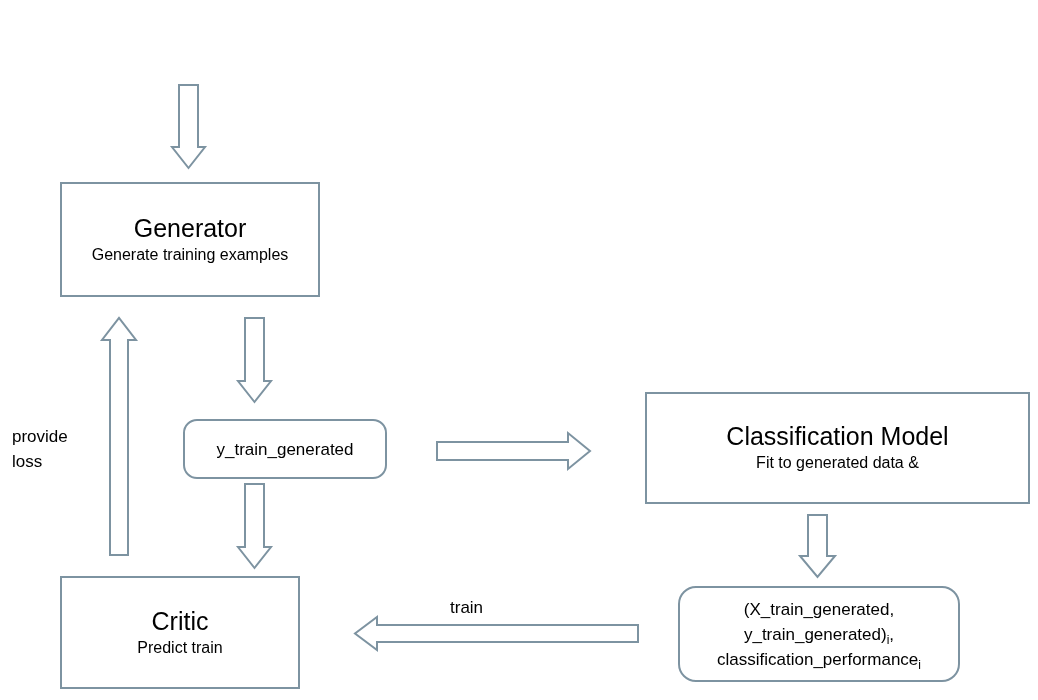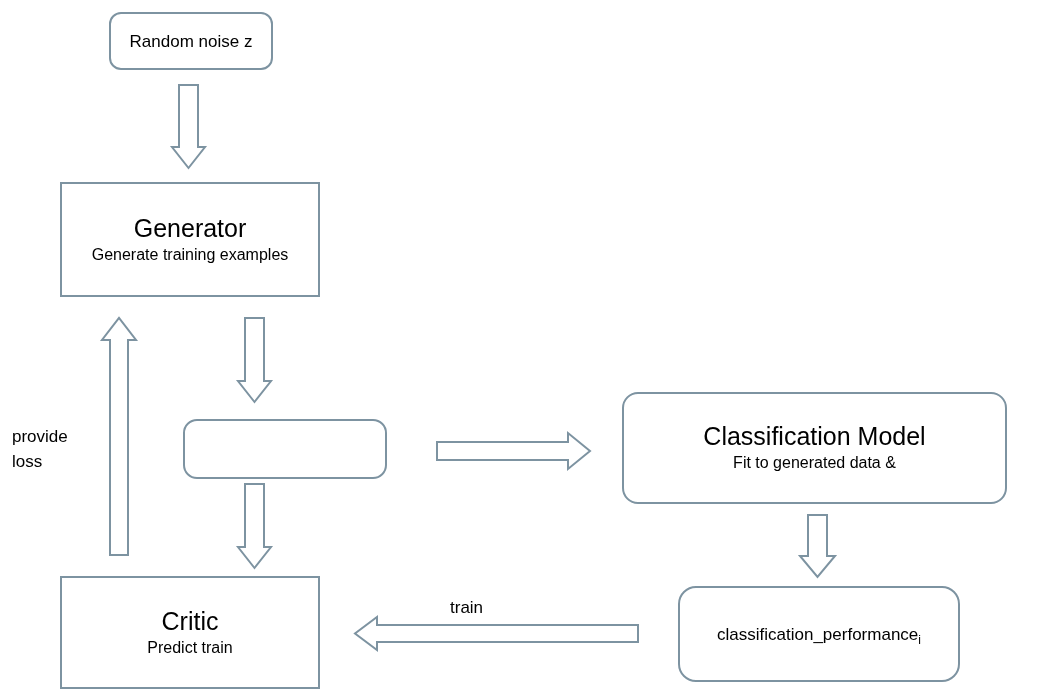--- a/index.html
+++ b/index.html
@@ -54,23 +54,23 @@
     font-size: 12px;
     line-height: 0;
   }
   .round {
     border-radius: 14px;
   }
   
   .random-noise   { left: 109px; top: 12px;  width: 164px; height: 58px; border-radius: 12px; }
   .generator      { left: 60px;  top: 182px; width: 260px; height: 115px; }
   .generated-data { left: 183px; top: 419px; width: 204px; height: 60px; }
-  .classification { left: 622px; top: 392px; width: 385px; height: 112px; border-radius: 16px; }
+  .classification { left: 645px; top: 392px; width: 385px; height: 112px; }
   .tuple          { left: 678px; top: 586px; width: 282px; height: 96px; border-radius: 18px; }
-  .critic         { left: 60px;  top: 576px; width: 260px; height: 113px; }
+  .critic         { left: 60px;  top: 576px; width: 240px; height: 113px; }
 
   .edge-label {
     position: absolute;
     font-size: 17px;
     line-height: 25px;
   }
   .provide-loss {
     left: 12px;
     top: 424px;
     width: 90px;
@@ -92,38 +92,40 @@
   <svg class="arrows" width="1038" height="700" viewBox="0 0 1038 700">
     <path d="M179,85 H198 V147 H205 L188.5,168 L172,147 H179 Z"></path>
     <path d="M245,318 H264 V381 H271 L254.5,402 L238,381 H245 Z"></path>
     <path d="M245,484 H264 V547 H271 L254.5,568 L238,547 H245 Z"></path>
     <path d="M110,555 V340 H102 L119,318 L136,340 H128 V555 Z"></path>
     <path d="M437,442 H568 V433 L590,451 L568,469 V460 H437 Z"></path>
     <path d="M808,515 H827 V556 H835 L817.5,577 L800,556 H808 Z"></path>
     <path d="M638,625 H377 V617 L355,633.5 L377,650 V642 H638 Z"></path>
   </svg>
 
-  <div class="node random-noise">
-    <div class="line">Random noise z</div>
-  </div>
 
   <div class="node generator">
     <div class="title">Generator</div>
     <div class="sub">Generate training examples</div>
   </div>
 
   <div class="node round generated-data">
+    <div class="line">y_train_generated</div>
   </div>
 
   <div class="node classification">
     <div class="title">Classification Model</div>
     <div class="sub">Fit to generated data &amp;</div>
   </div>
 
   <div class="node tuple">
+    <div class="line">(X_train_generated,</div>
+    <div class="line">
+      <span>y_train_generated)</span><sub>i</sub><span>,</span>
+    </div>
     <div class="line">
       <span>classification_performance</span><sub>i</sub>
     </div>
   </div>
 
   <div class="node critic">
     <div class="title">Critic</div>
     <div class="sub">Predict train</div>
   </div>
 

